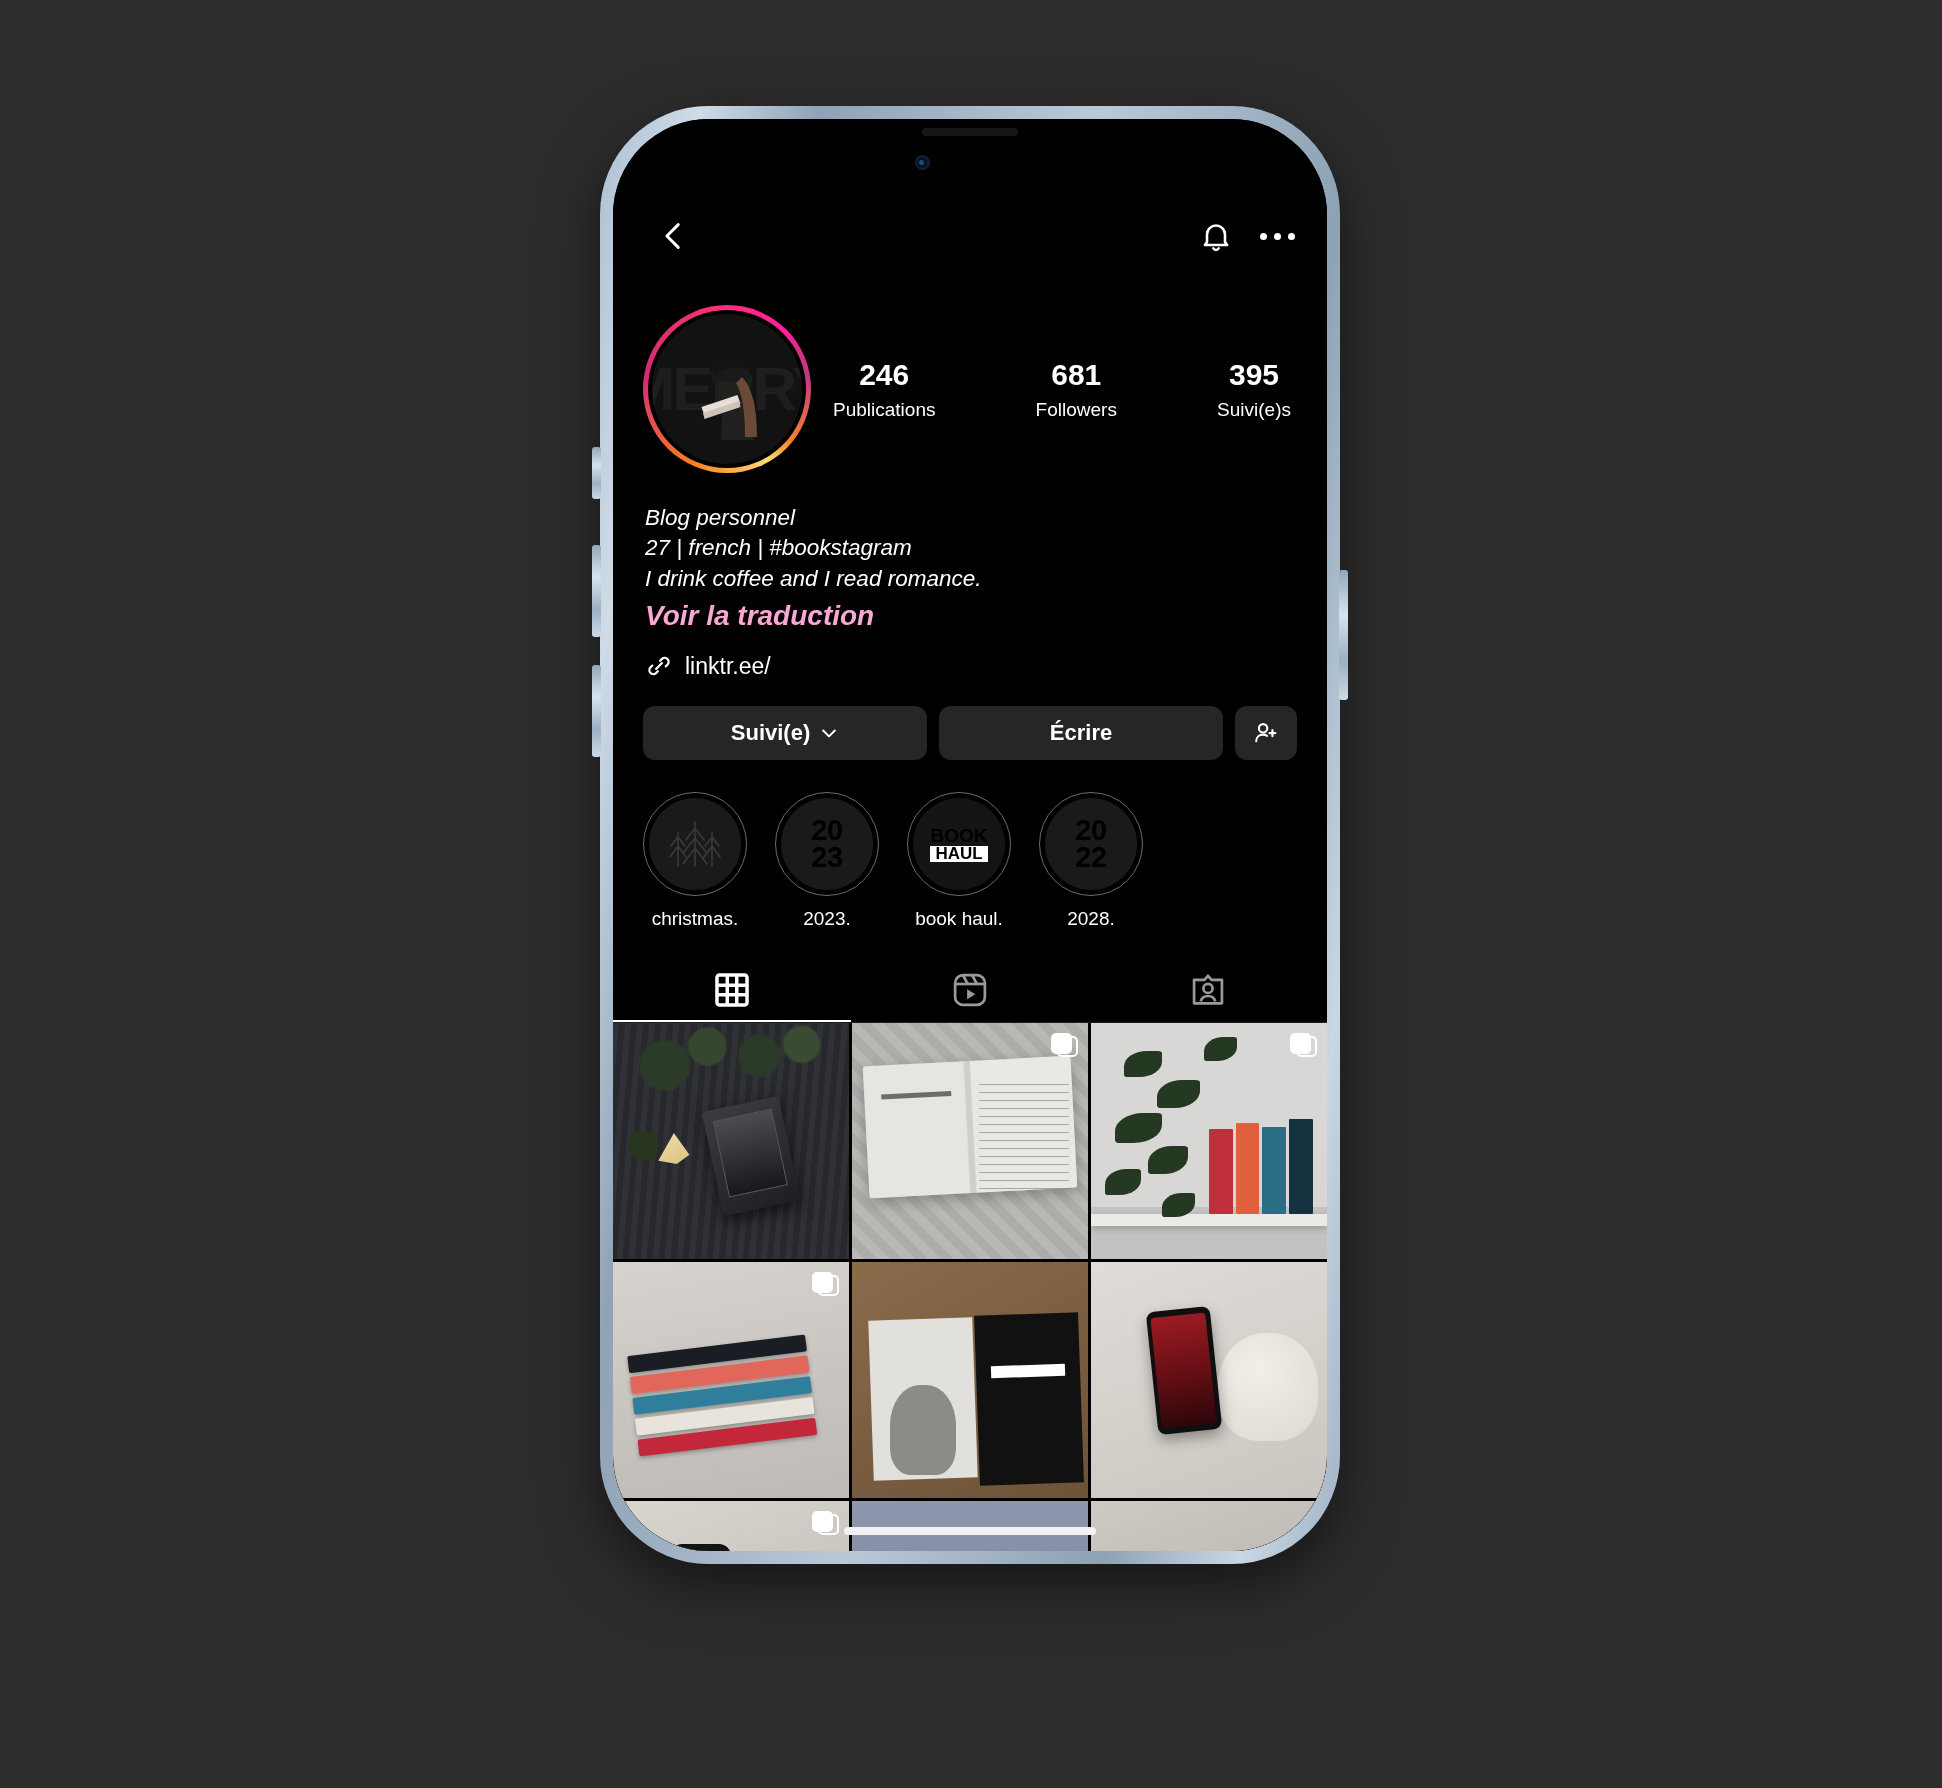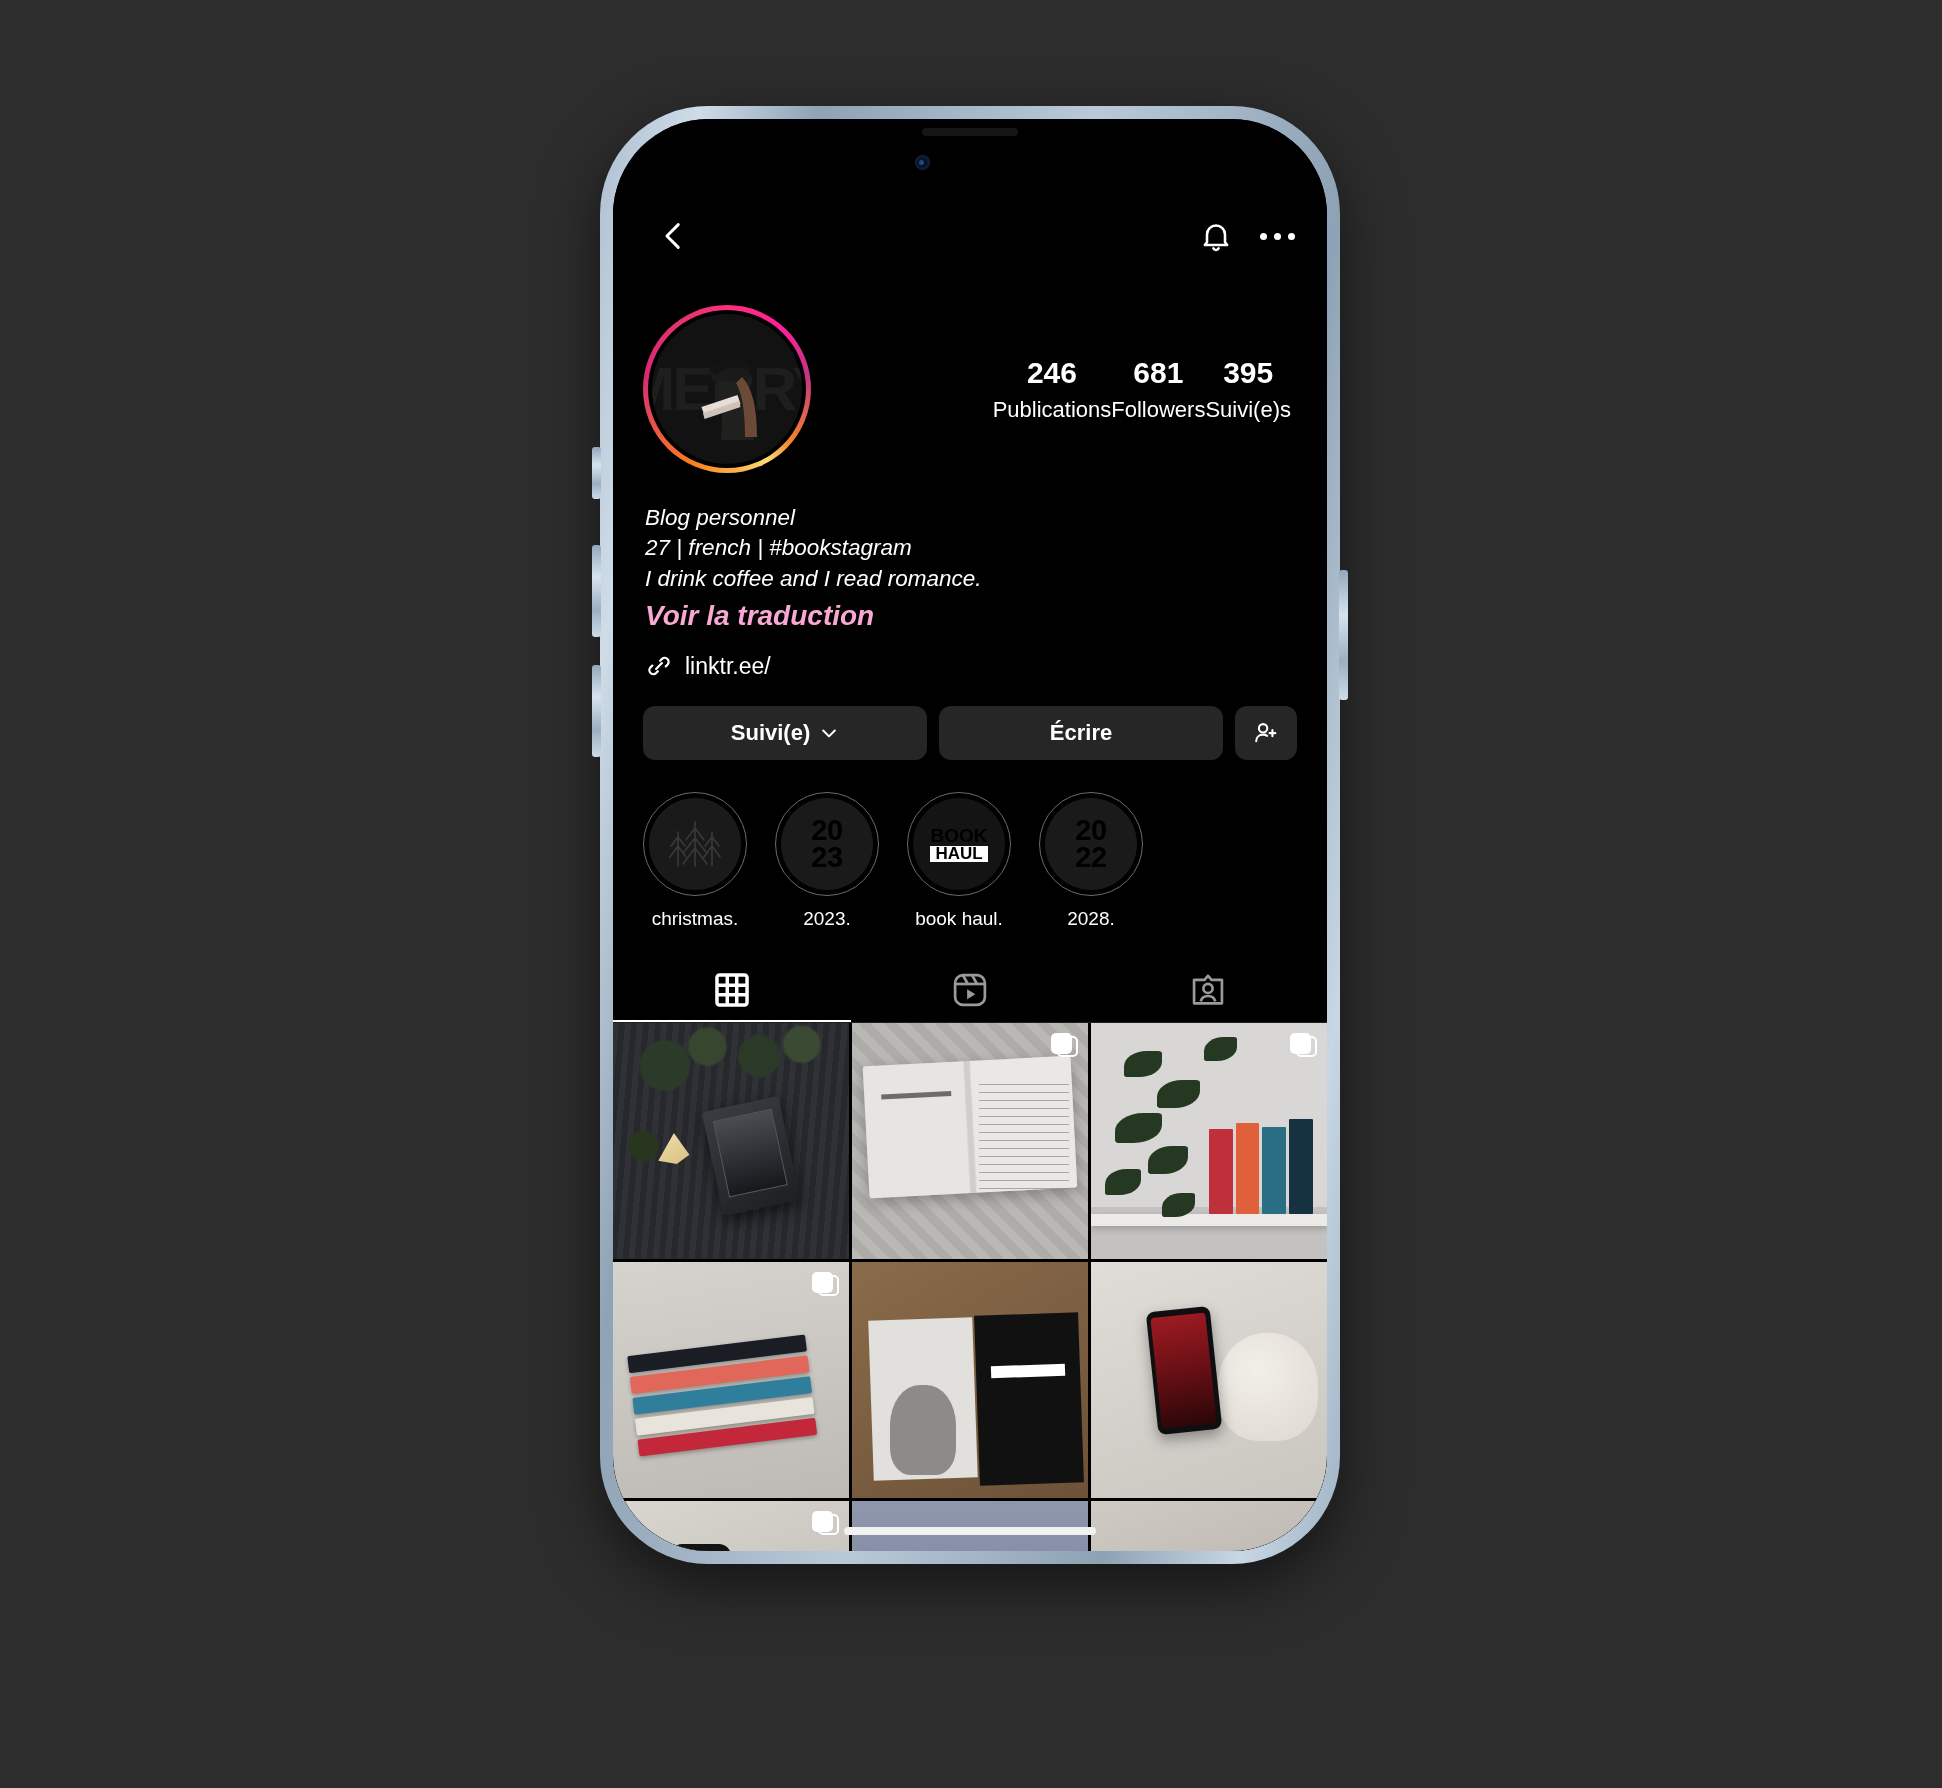--- a/index.html
+++ b/index.html
@@ -108,26 +108,26 @@
   .avatar-img {
     width: 100%; height: 100%; border-radius: 50%;
     background: #121212; position: relative; overflow: hidden;
   }
   .avatar-img .merry {
     position:absolute; inset:0; display:flex; align-items:center; justify-content:center;
     font-size: 62px; font-weight: 800; color:#1e1e1e; letter-spacing:-3px;
     line-height: .82; text-align:center;
   }
   .stats {
-    display: flex; flex: 1; justify-content: flex-end; align-items: center;
+    display: flex; flex: 1; justify-content: space-between; align-items: center;
     padding-left: 12px; padding-right: 6px;
   }
   .stat { text-align: center; cursor: pointer; }
   .stat .num { font-size: 30px; font-weight: 700; line-height: 1.2; }
-  .stat .lbl { font-size: 22px; font-weight: 400; color: #fff; margin-top: 6px; }
+  .stat .lbl { font-size: 19px; font-weight: 400; color: #fff; margin-top: 6px; }
 
   
   .bio { padding: 30px 32px 0 32px; font-style: italic; }
   .bio .line { font-size: 22.5px; line-height: 1.35; color: #fff; }
   .bio .translate { font-size: 28px; font-weight: 700; color:#f9a8d4; margin-top: 6px; cursor:pointer; }
   .link-row {
     display:flex; align-items:center; gap: 12px;
     padding: 20px 32px 0 32px; cursor: pointer;
   }
   .link-row .link-text { font-size: 23px; color: #fff; }

